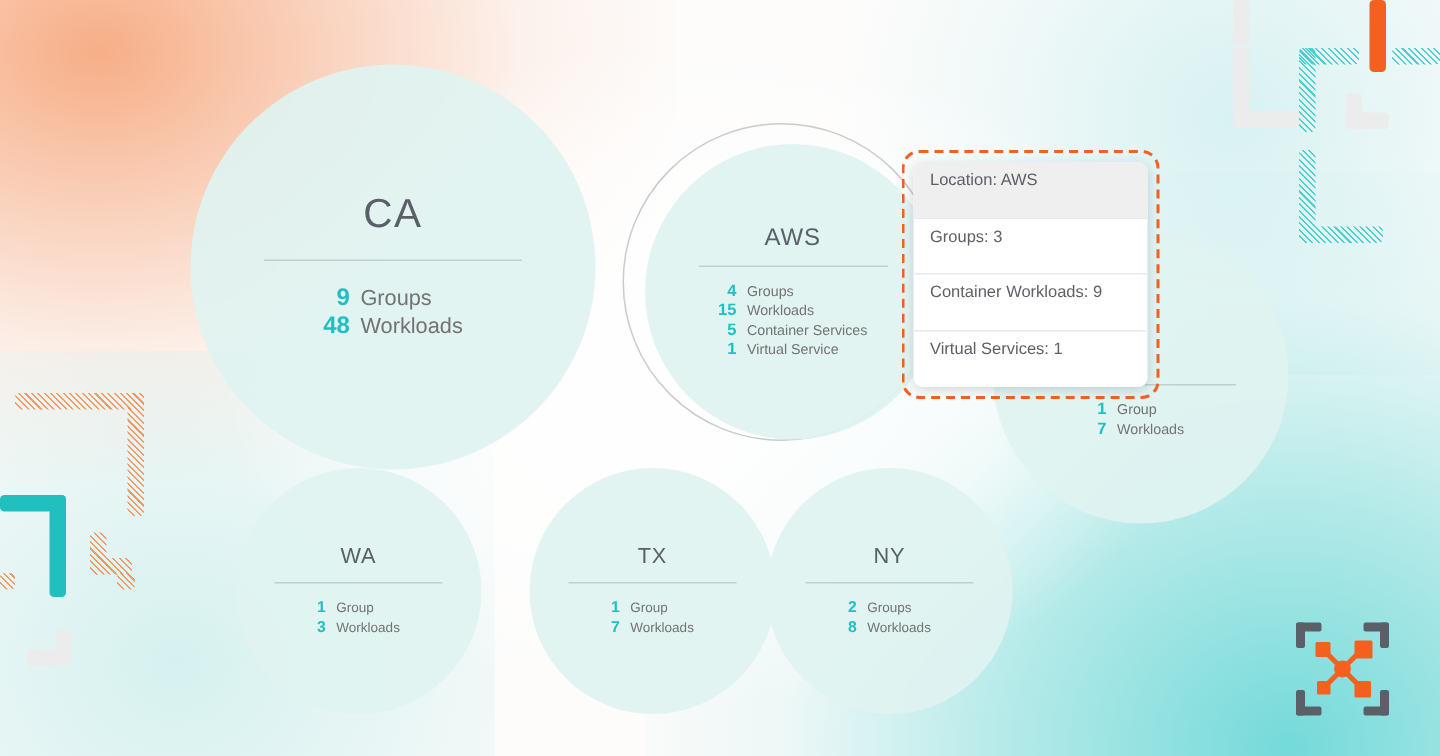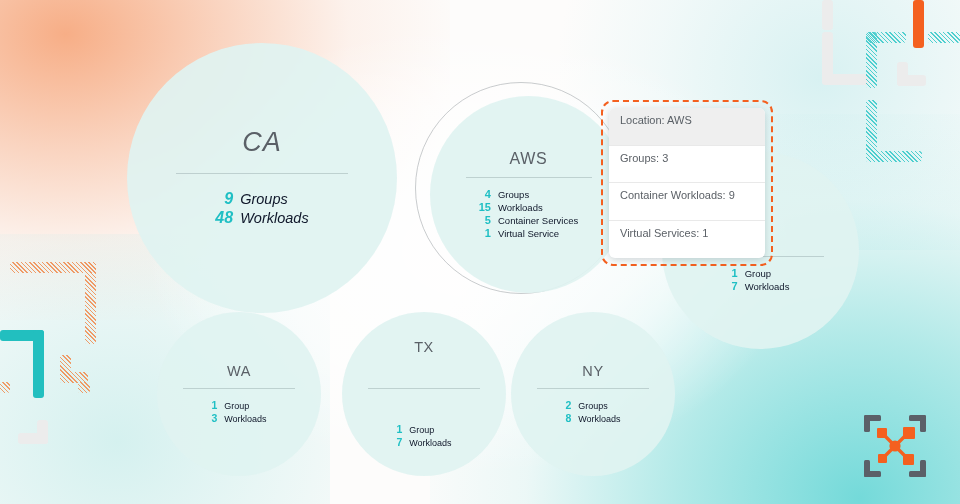--- a/index.html
+++ b/index.html
@@ -104,28 +104,28 @@
     row-gap: 1px;
     align-items: baseline;
   }
   .stat-num {
     color: #1fbfc4;
     font-weight: 700;
     text-align: right;
     white-space: nowrap;
   }
   .stat-label {
-    color: #0f172a;
+    color: #737373;
     font-weight: 400;
     text-align: left;
     white-space: nowrap;
   }
 
   
-  .bubble.big   { width: 270px; height: 270px; font-style: italic; }
+  .bubble.big   { width: 270px; height: 270px; }
   .bubble.big   .bubble-title { font-size: 27px; }
   .bubble.big   .bubble-rule  { width: 172px; margin: 17px 0 16px; }
   .bubble.big   .stat-num   { font-size: 16px; }
   .bubble.big   .stat-label { font-size: 14.5px; }
 
   .bubble.mid   { width: 197px; height: 197px; }
   .bubble.mid   .bubble-title { font-size: 16px; }
   .bubble.mid   .bubble-rule  { width: 126px; margin: 10px 0 10px; }
   .bubble.mid   .stat-num   { font-size: 11px; }
   .bubble.mid   .stat-label { font-size: 9.5px; }
@@ -134,21 +134,21 @@
   .bubble.sm    .bubble-title { font-size: 14.5px; }
   .bubble.sm    .bubble-rule  { width: 112px; margin: 9px 0 10px; }
   .bubble.sm    .stat-num   { font-size: 10.5px; }
   .bubble.sm    .stat-label { font-size: 9px; }
 
   
   #bubble-ca  { left: 127px; top: 43px;  }
   #bubble-aws { left: 430px; top: 96px;  }
   #bubble-hidden { left: 662px; top: 152px; }
   #bubble-wa  { left: 157px; top: 312px; }
-  #bubble-tx  { left: 342px; top: 312px; gap: 24px; }
+  #bubble-tx  { left: 353px; top: 312px; }
   #bubble-ny  { left: 511px; top: 312px; }
 
   
   #aws-selection-ring {
     position: absolute;
     left: 415px; top: 82px;
     width: 212px; height: 212px;
     border-radius: 50%;
     border: 1.5px solid rgba(168,172,176,0.62);
     pointer-events: none;

